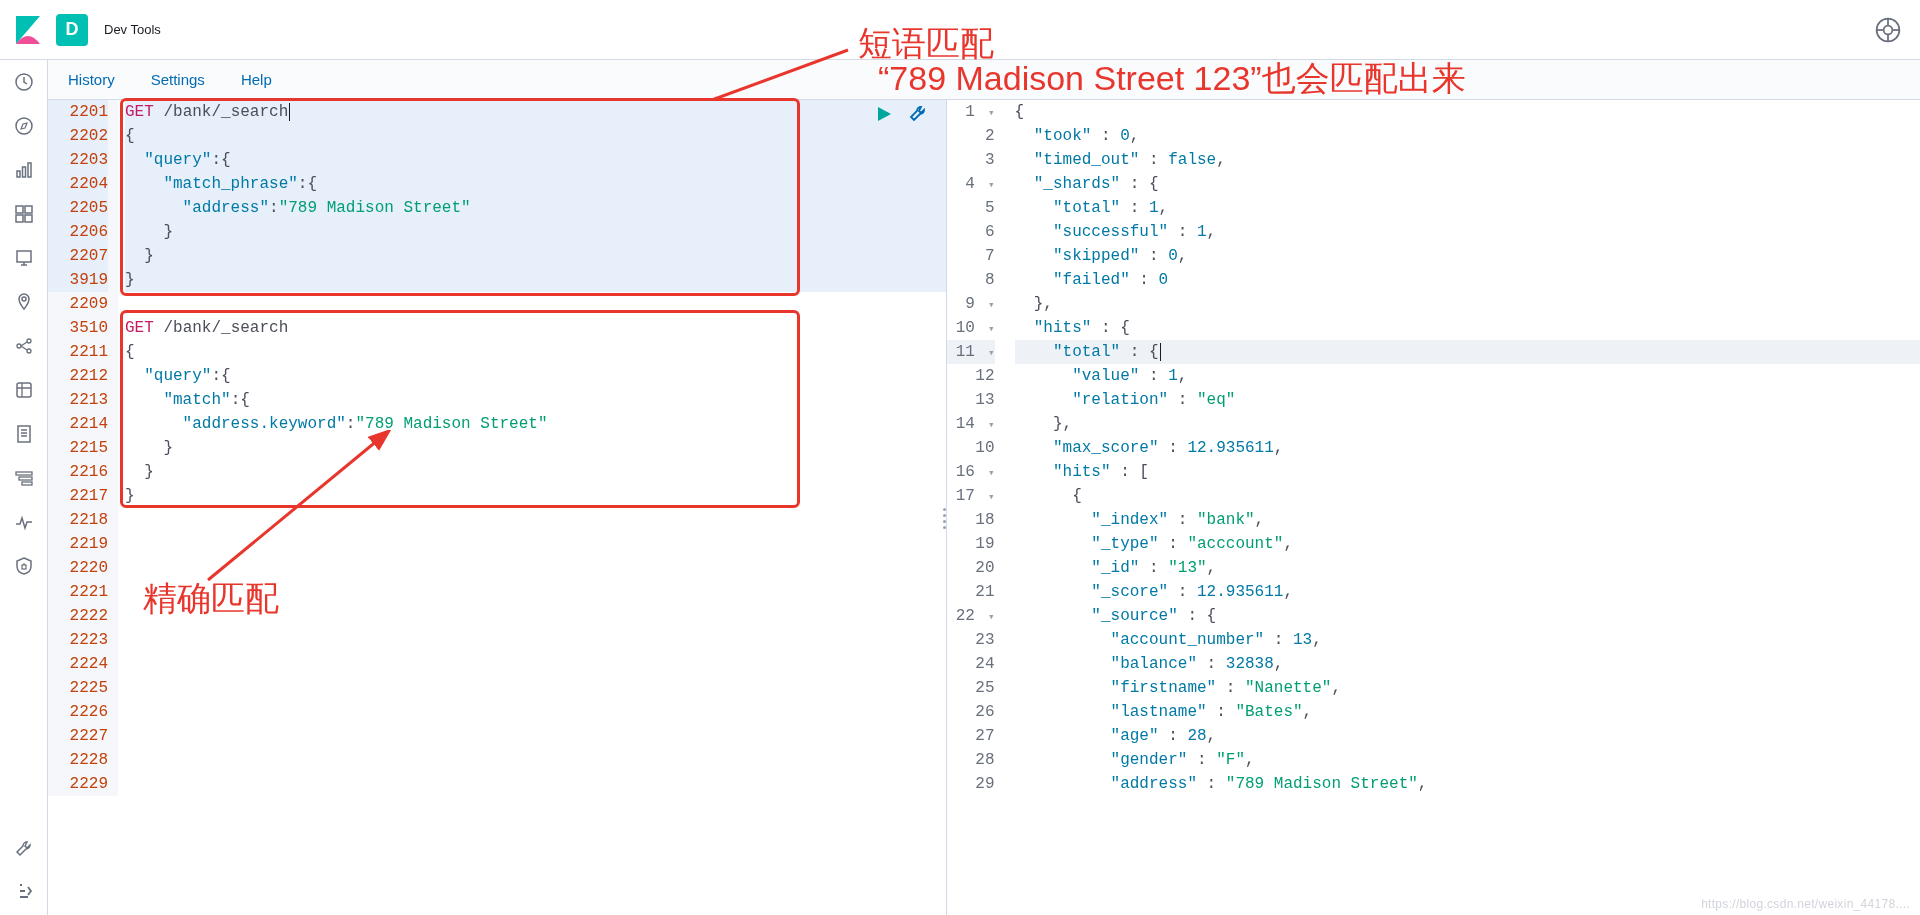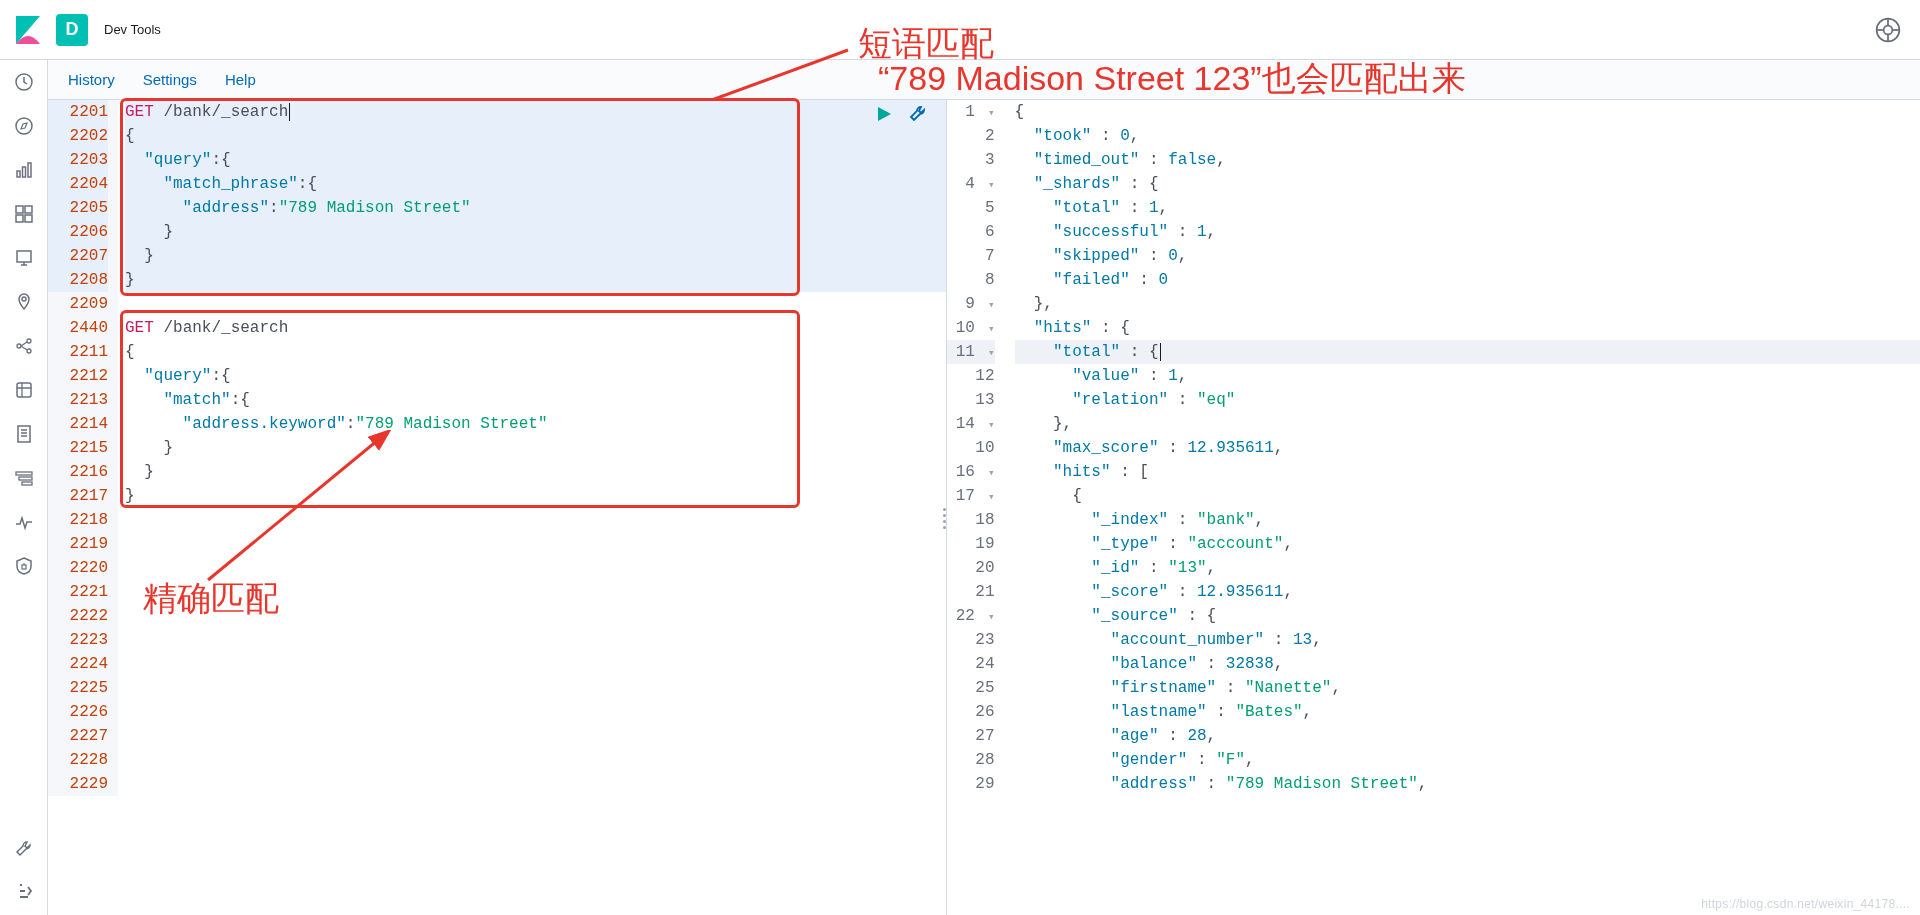--- a/index.html
+++ b/index.html
@@ -19,21 +19,21 @@
 
 
 .sidebar { width: 48px; border-right: 1px solid #d3dae6; display: flex; flex-direction: column; align-items: center; padding-top: 10px; gap: 20px; }
 .sidebar-icon { width: 24px; height: 24px; color: #69707d; display: flex; align-items: center; justify-content: center; }
 .sidebar-bottom { margin-top: auto; margin-bottom: 12px; display: flex; flex-direction: column; align-items: center; gap: 18px; }
 
 
 .content { flex: 1; display: flex; flex-direction: column; min-width: 0; position: relative; }
 
 
-.toplinks { height: 40px; display: flex; align-items: center; padding: 0 20px; gap: 28px; border-bottom: 1px solid #d3dae6; background: #fafbfd; }
+.toplinks { height: 40px; display: flex; align-items: center; padding: 0 20px; gap: 36px; border-bottom: 1px solid #d3dae6; background: #fafbfd; }
 .toplink { color: #006bb4; font-size: 15px; cursor: pointer; }
 
 
 .tabs { height: 48px; display: flex; align-items: flex-end; padding: 0 20px; gap: 36px; border-bottom: 1px solid #d3dae6; }
 .tab { padding: 0 4px 10px 4px; color: #006bb4; font-size: 17px; cursor: pointer; border-bottom: 2px solid transparent; }
 .tab.active { border-bottom-color: #006bb4; font-weight: 500; }
 
 
 .panels { flex: 1; display: flex; min-height: 0; position: relative; }
 .panel-left { width: 48%; border-right: 1px solid #d3dae6; position: relative; }
@@ -220,23 +220,23 @@
         <div class="panel-left">
           <div class="editor" id="editor-left">
             <div class="gutter" id="gutter-left">
                 <div class="line hl-row">2201</div>
                 <div class="line hl-row">2202</div>
                 <div class="line hl-row">2203</div>
                 <div class="line hl-row">2204</div>
                 <div class="line hl-row">2205</div>
                 <div class="line hl-row">2206</div>
                 <div class="line hl-row">2207</div>
-                <div class="line hl-row">2208</div>
+                <div class="line hl-row">3919</div>
                 <div class="line">2209</div>
-                <div class="line">2440</div>
+                <div class="line">3510</div>
                 <div class="line">2211</div>
                 <div class="line">2212</div>
                 <div class="line">2213</div>
                 <div class="line">2214</div>
                 <div class="line">2215</div>
                 <div class="line">2216</div>
                 <div class="line">2217</div>
                 <div class="line">2218</div>
                 <div class="line">2219</div>
                 <div class="line">2220</div>

